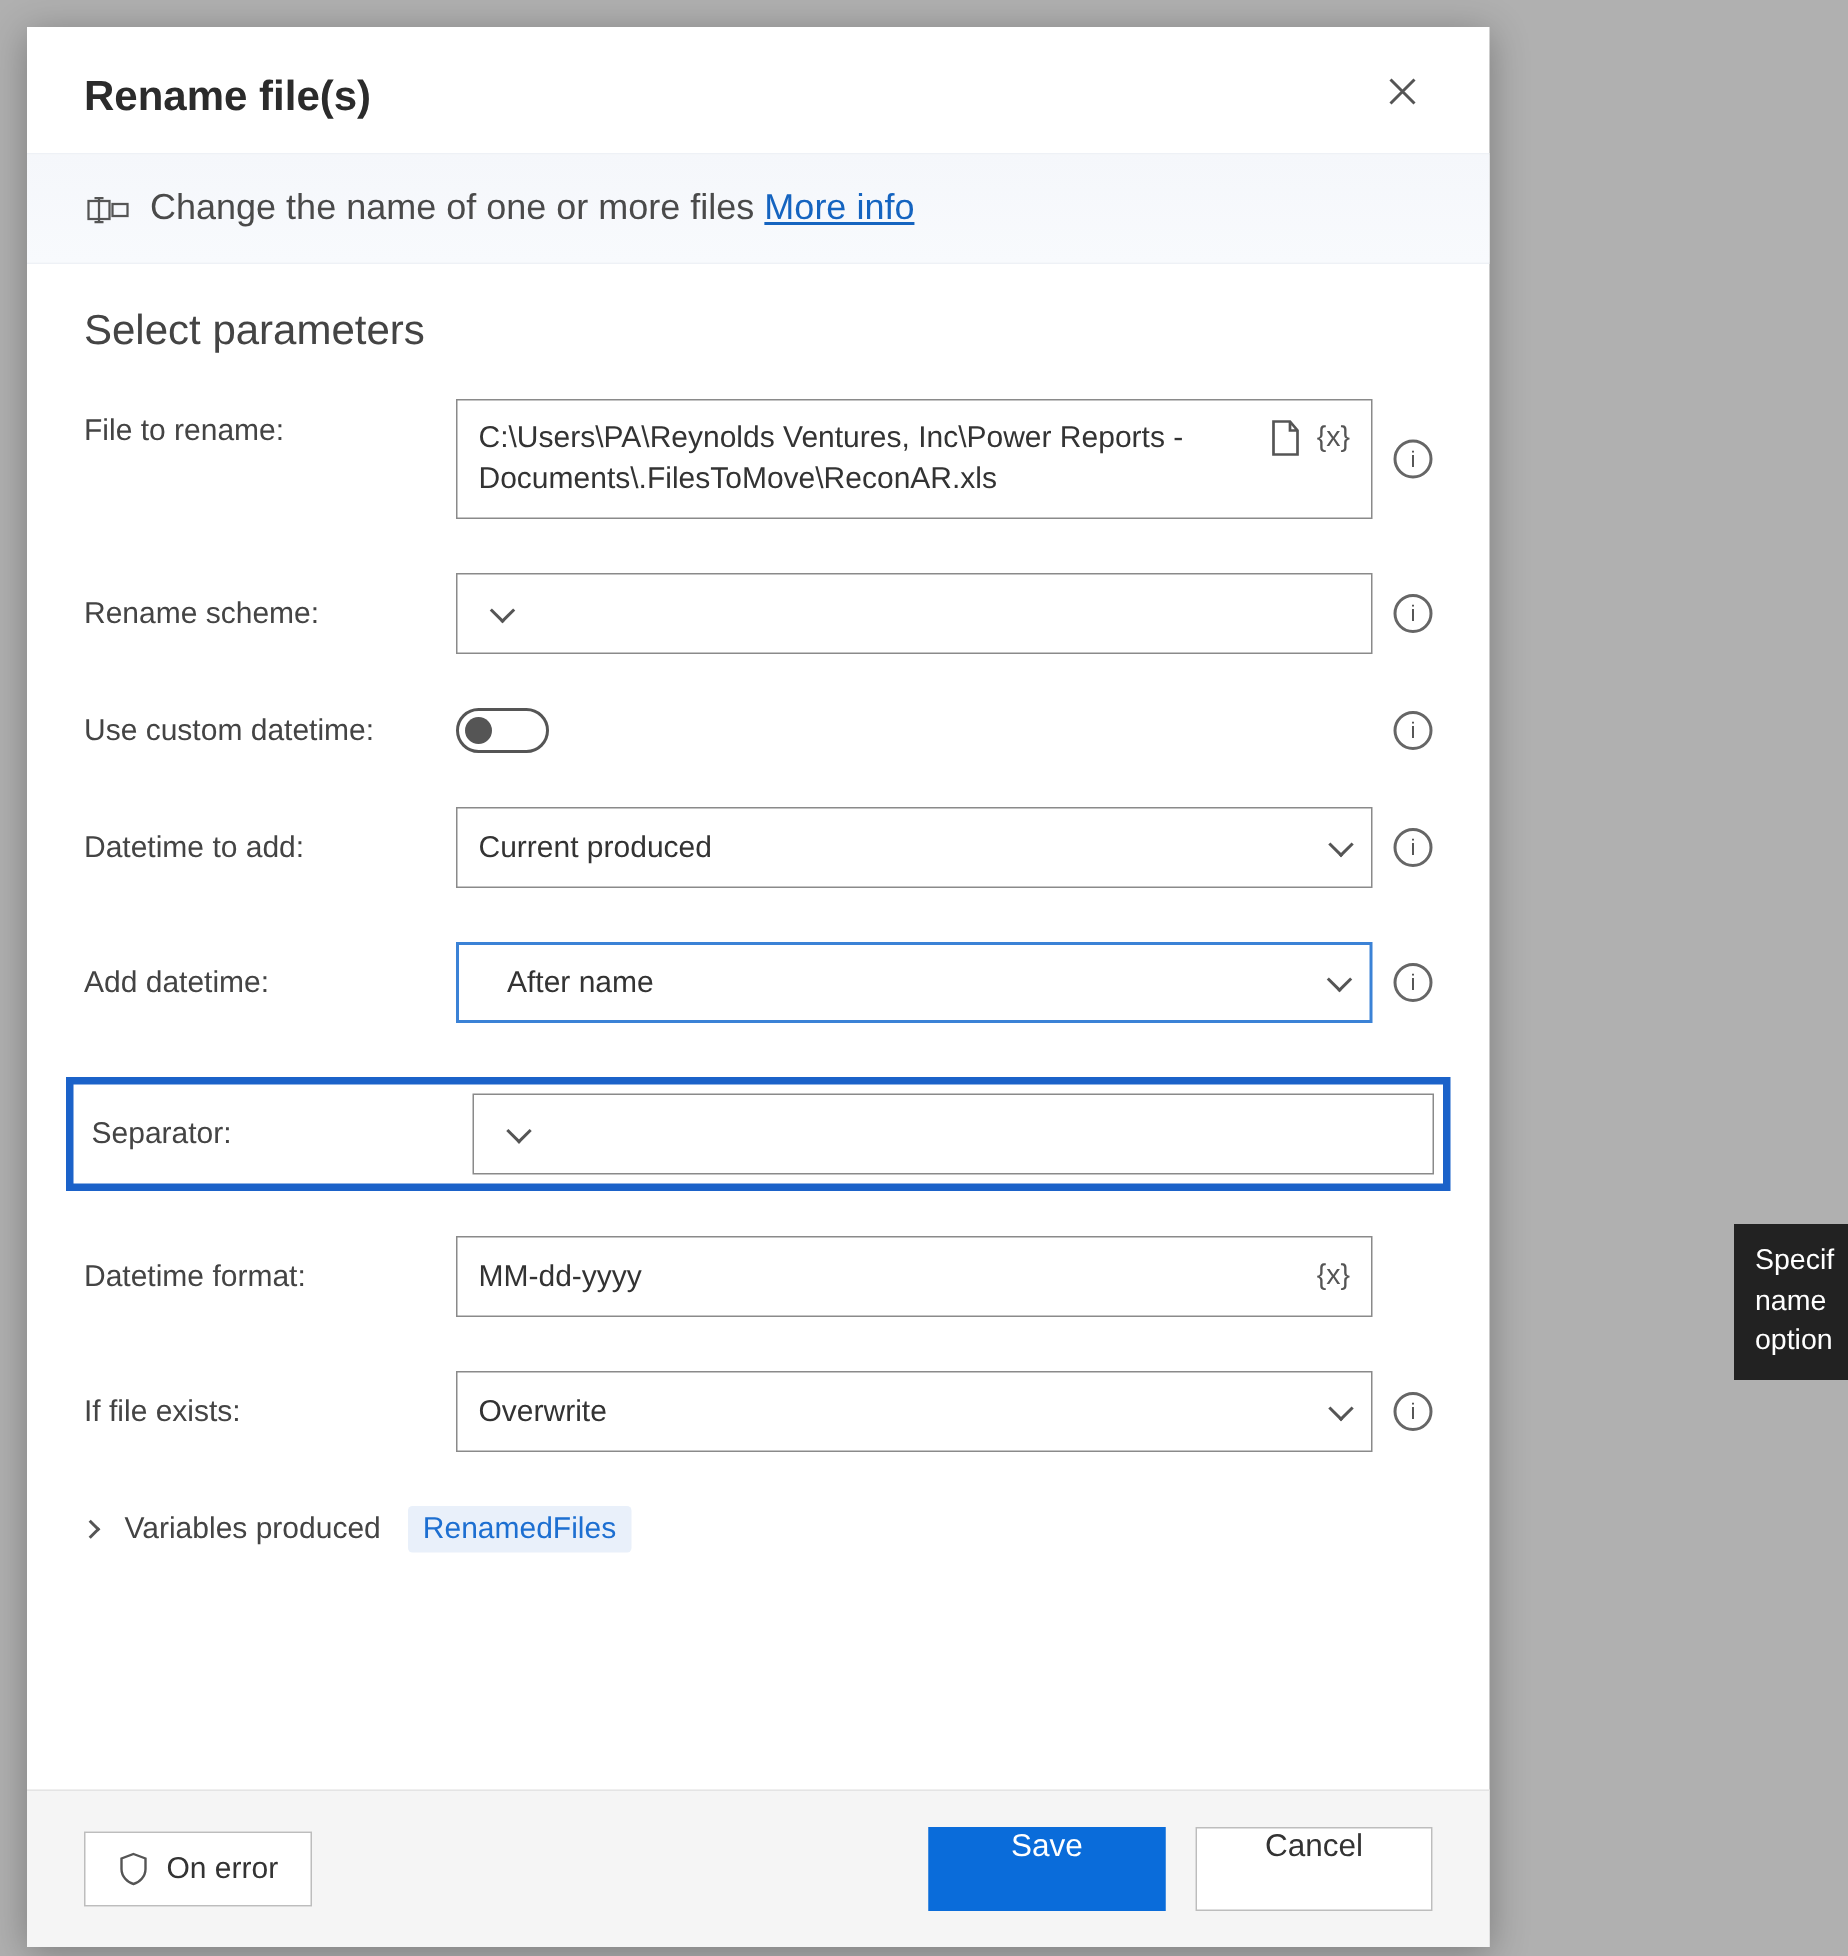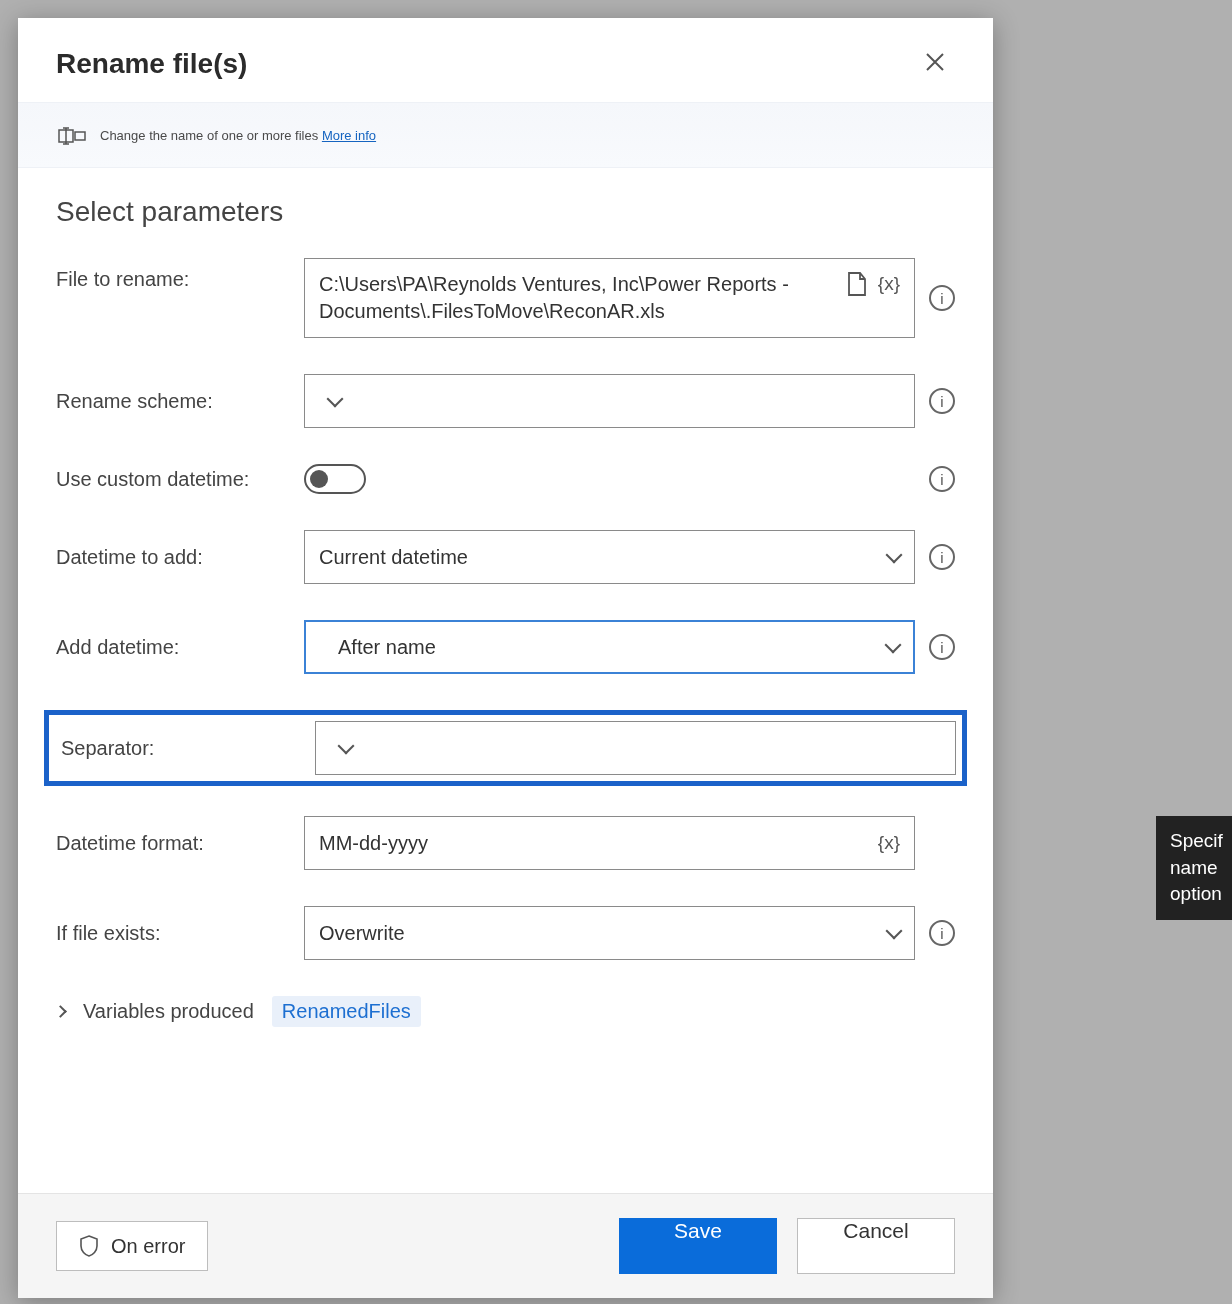--- a/index.html
+++ b/index.html
@@ -53,21 +53,21 @@
       gap: 18px;
     }
     .rename-icon {
       width: 24px;
       height: 20px;
       display: inline-block;
       position: relative;
     }
     .rename-icon svg { display: block; }
     .info-text {
-      font-size: 13px;
+      font-size: 24px;
       color: #4a4a4a;
     }
     .more-info {
       color: #1564c0;
       text-decoration: underline;
       cursor: pointer;
     }
     .body {
       flex: 1;
       padding: 28px 38px 10px 38px;
@@ -329,21 +329,21 @@
           <div class="knob"></div>
         </div>
         <span class="info-icon">i</span>
       </div>
     </div>
 
     <div class="row aligned-center">
       <div class="row-label centered">Datetime to add:</div>
       <div class="field-wrap">
         <div class="input-box">
-          <span class="text-content">Current datetime</span>
+          <span class="text-content">Current produced</span>
           <span class="rhs-icons">
               <span class="chevron-v"></span>
             </span>
         </div>
         <span class="info-icon">i</span>
       </div>
     </div>
 
     <div class="row aligned-center">
       <div class="row-label centered">Add datetime:</div>

